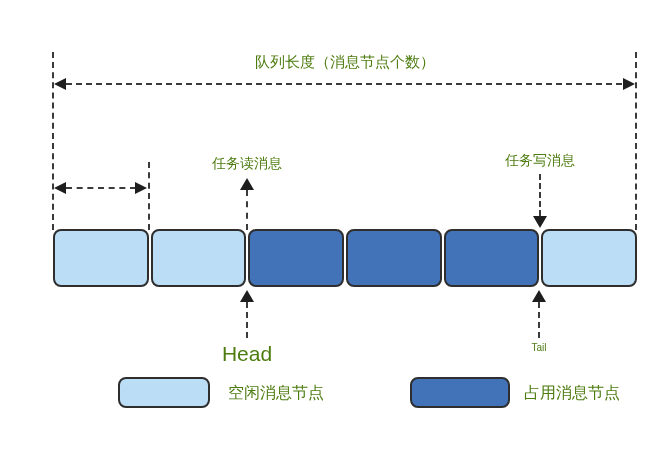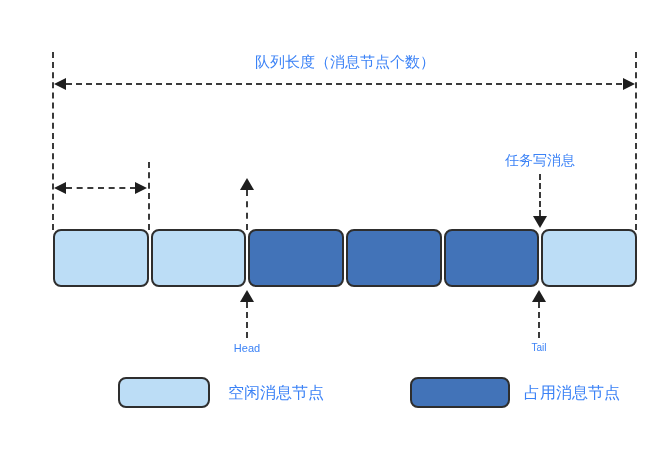--- a/index.html
+++ b/index.html
@@ -12,21 +12,21 @@
     position: relative;
     width: 667px;
     height: 454px;
     background: #ffffff;
     overflow: hidden;
     color: #3a3a3a;
   }
   .abs { position: absolute; }
   .lbl {
     font-size: 14px;
-    color: #3b82f6;
+    color: #4d7c0f;
     text-align: center;
     white-space: nowrap;
   }
   .vdash {
     width: 0;
     border-left: 2px dashed #3a3a3a;
   }
   .hdash {
     height: 0;
     border-top: 2px dashed #3a3a3a;
@@ -72,39 +72,40 @@
 
   <div class="abs tri tri-left" style="left:54px; top:78px;"></div>
   <div class="abs hdash" style="left:66px; top:83px; width:556px;"></div>
   <div class="abs tri tri-right" style="left:623px; top:78px;"></div>
 
   <div class="abs tri tri-left" style="left:54px; top:182px;"></div>
   <div class="abs hdash" style="left:66px; top:187px; width:70px;"></div>
   <div class="abs tri tri-right" style="left:135px; top:182px;"></div>
   <div class="abs vdash" style="left:148px; top:162px; height:68px;"></div>
 
+  <div class="abs lbl" style="left:186px; top:155px; width:122px;">任务读消息</div>
   <div class="abs tri tri-up" style="left:240px; top:178px;"></div>
   <div class="abs vdash" style="left:246px; top:190px; height:40px;"></div>
 
   <div class="abs lbl" style="left:479px; top:152px; width:122px;">任务写消息</div>
   <div class="abs vdash" style="left:539px; top:174px; height:42px;"></div>
   <div class="abs tri tri-down" style="left:533px; top:216px;"></div>
 
   <div class="abs" id="blocks-row">
       <div class="block" style="background: rgb(188, 221, 246);"></div>
       <div class="block" style="background: rgb(188, 221, 246);"></div>
       <div class="block" style="background: rgb(66, 115, 184);"></div>
       <div class="block" style="background: rgb(66, 115, 184);"></div>
       <div class="block" style="background: rgb(66, 115, 184);"></div>
       <div class="block" style="background: rgb(188, 221, 246);"></div>
     </div>
 
   <div class="abs tri tri-up" style="left:240px; top:290px;"></div>
   <div class="abs vdash" style="left:246px; top:302px; height:36px;"></div>
-  <div class="abs lbl" style="left:207px; top:342px; width:80px; font-size:11px;">Head</div>
+  <div class="abs lbl" style="left:207px; top:342px; width:80px; font-size:21px;">Head</div>
 
   <div class="abs tri tri-up" style="left:532px; top:290px;"></div>
   <div class="abs vdash" style="left:538px; top:302px; height:36px;"></div>
   <div class="abs lbl" style="left:499px; top:342px; width:80px; font-size:10px;">Tail</div>
 
   <div class="abs swatch" style="left: 118px; top: 377px; width: 92px; height: 31px; background: rgb(188, 221, 246);"></div>
   <div class="abs lbl legend-lbl" style="left:228px; top:383px;">空闲消息节点</div>
 
   <div class="abs swatch" style="left: 410px; top: 377px; width: 100px; height: 31px; background: rgb(66, 115, 184);"></div>
   <div class="abs lbl legend-lbl" style="left:524px; top:383px;">占用消息节点</div>

